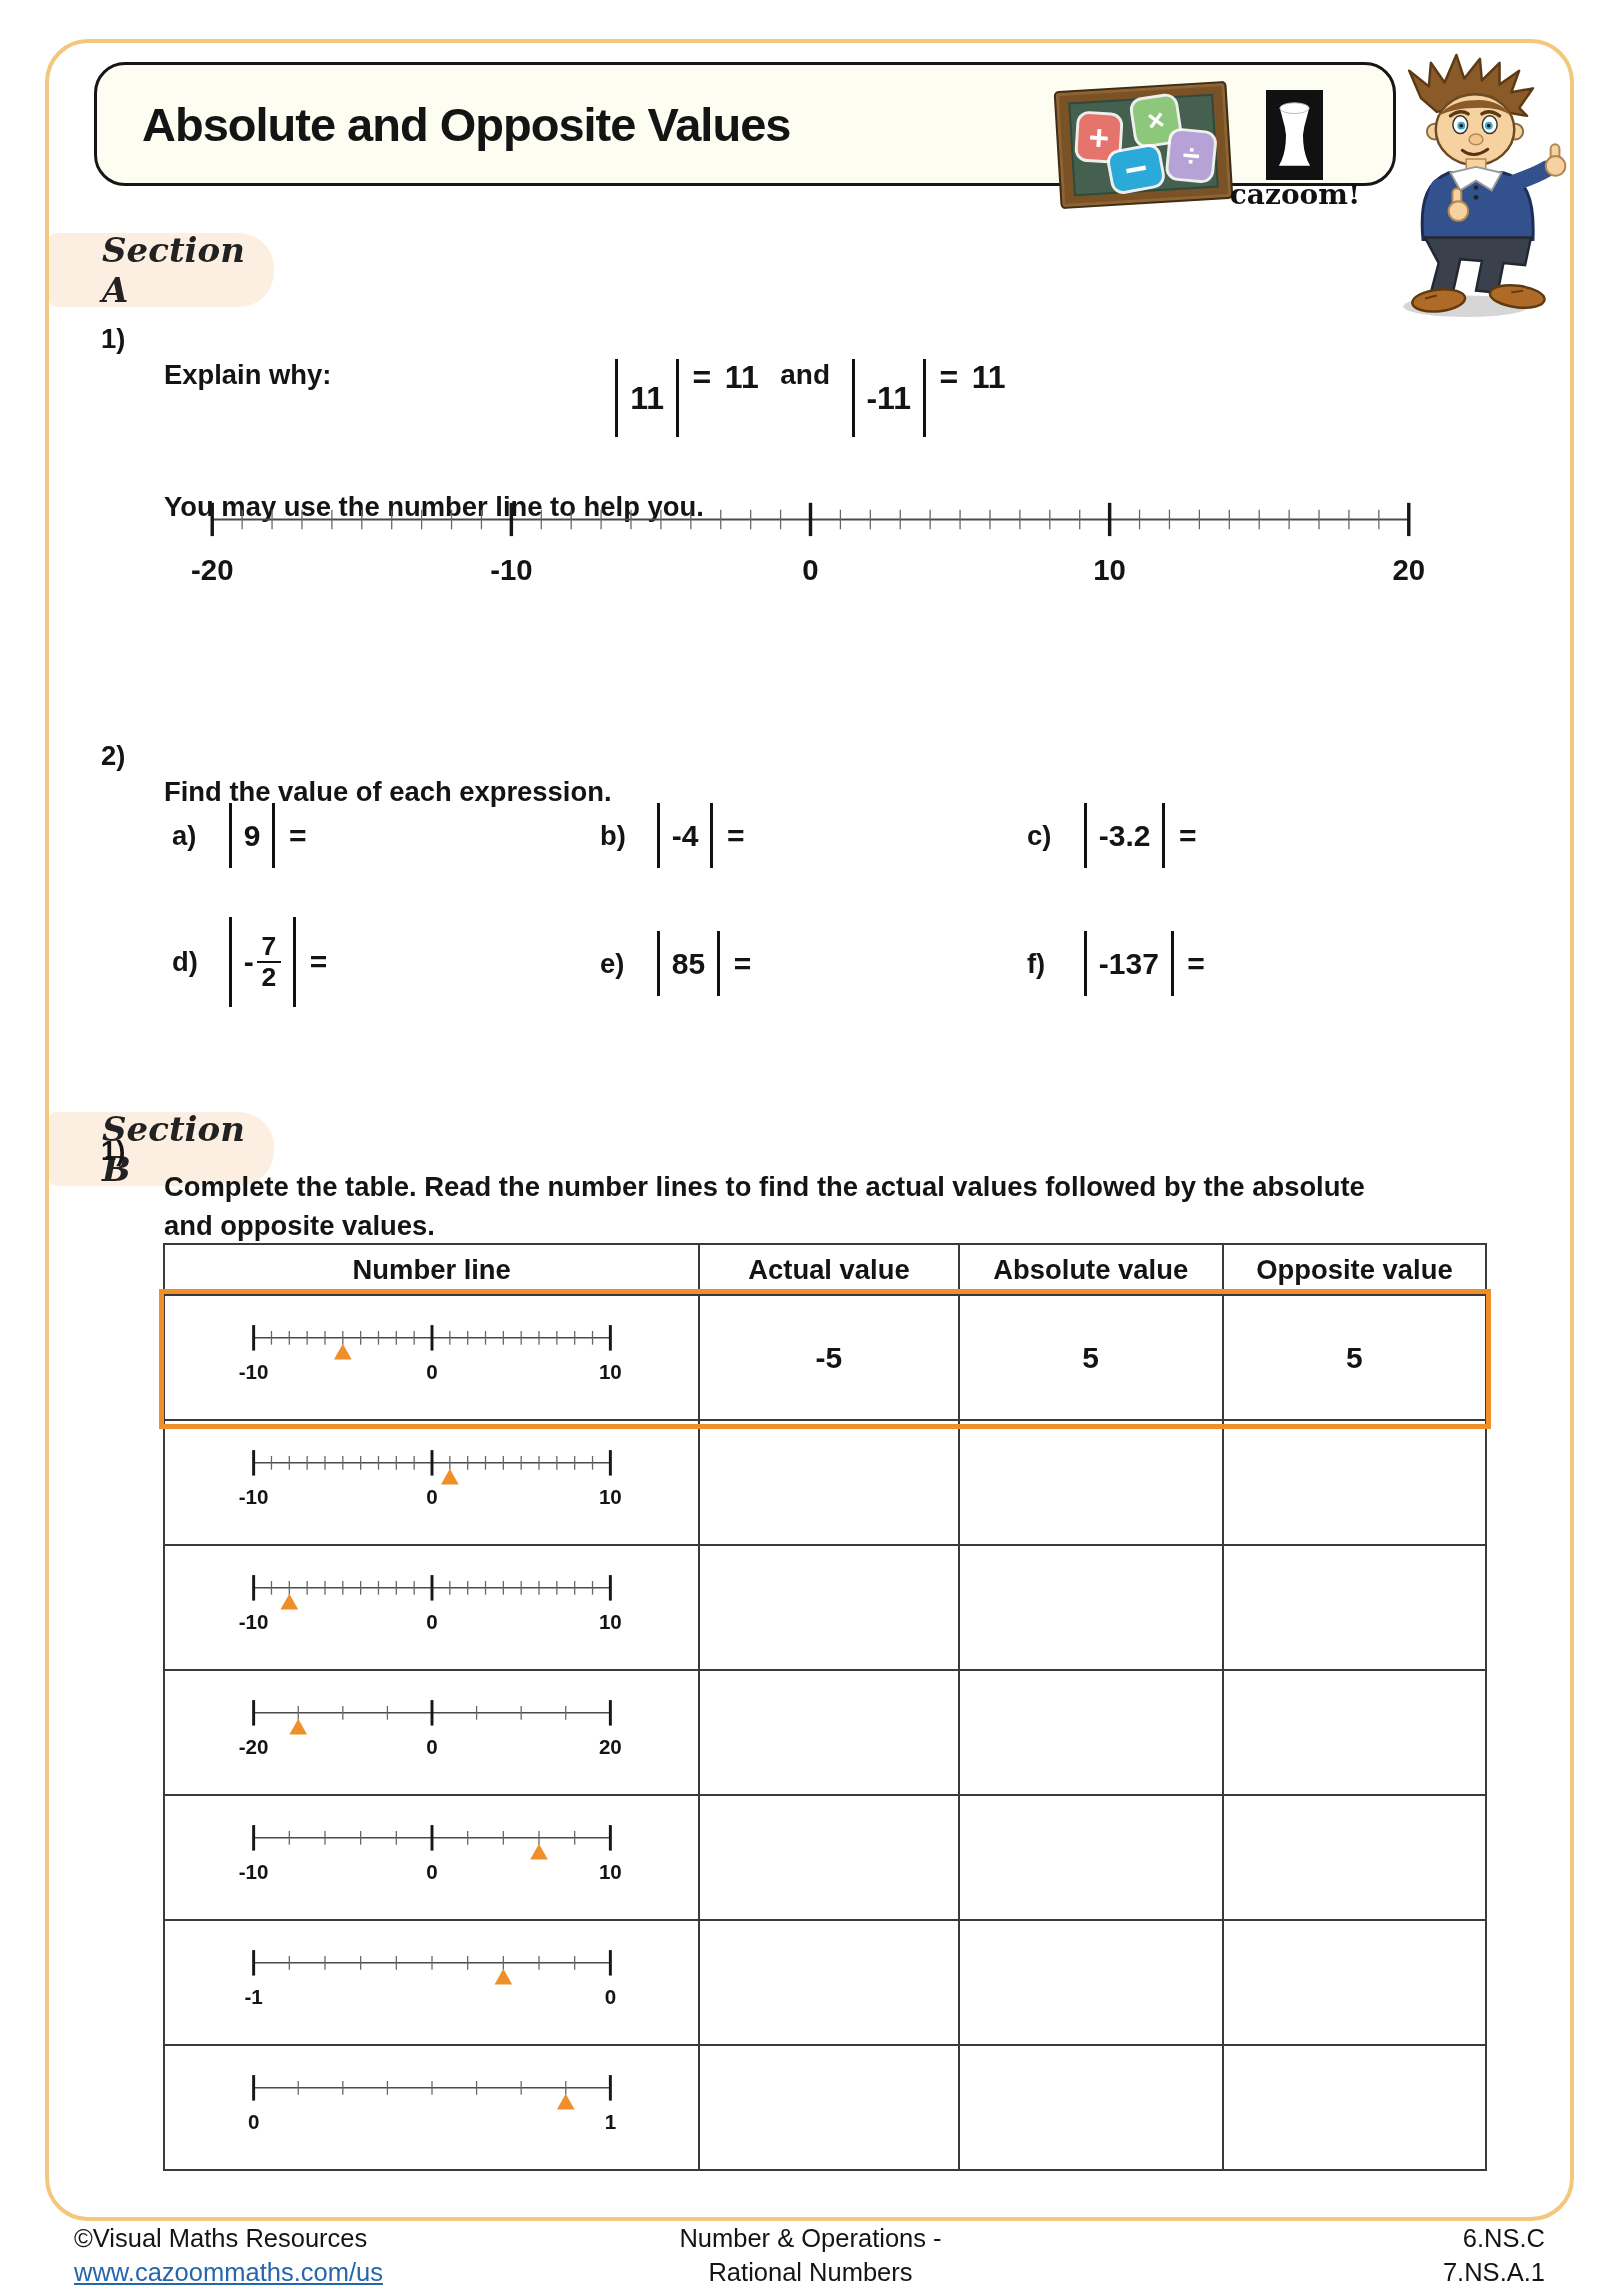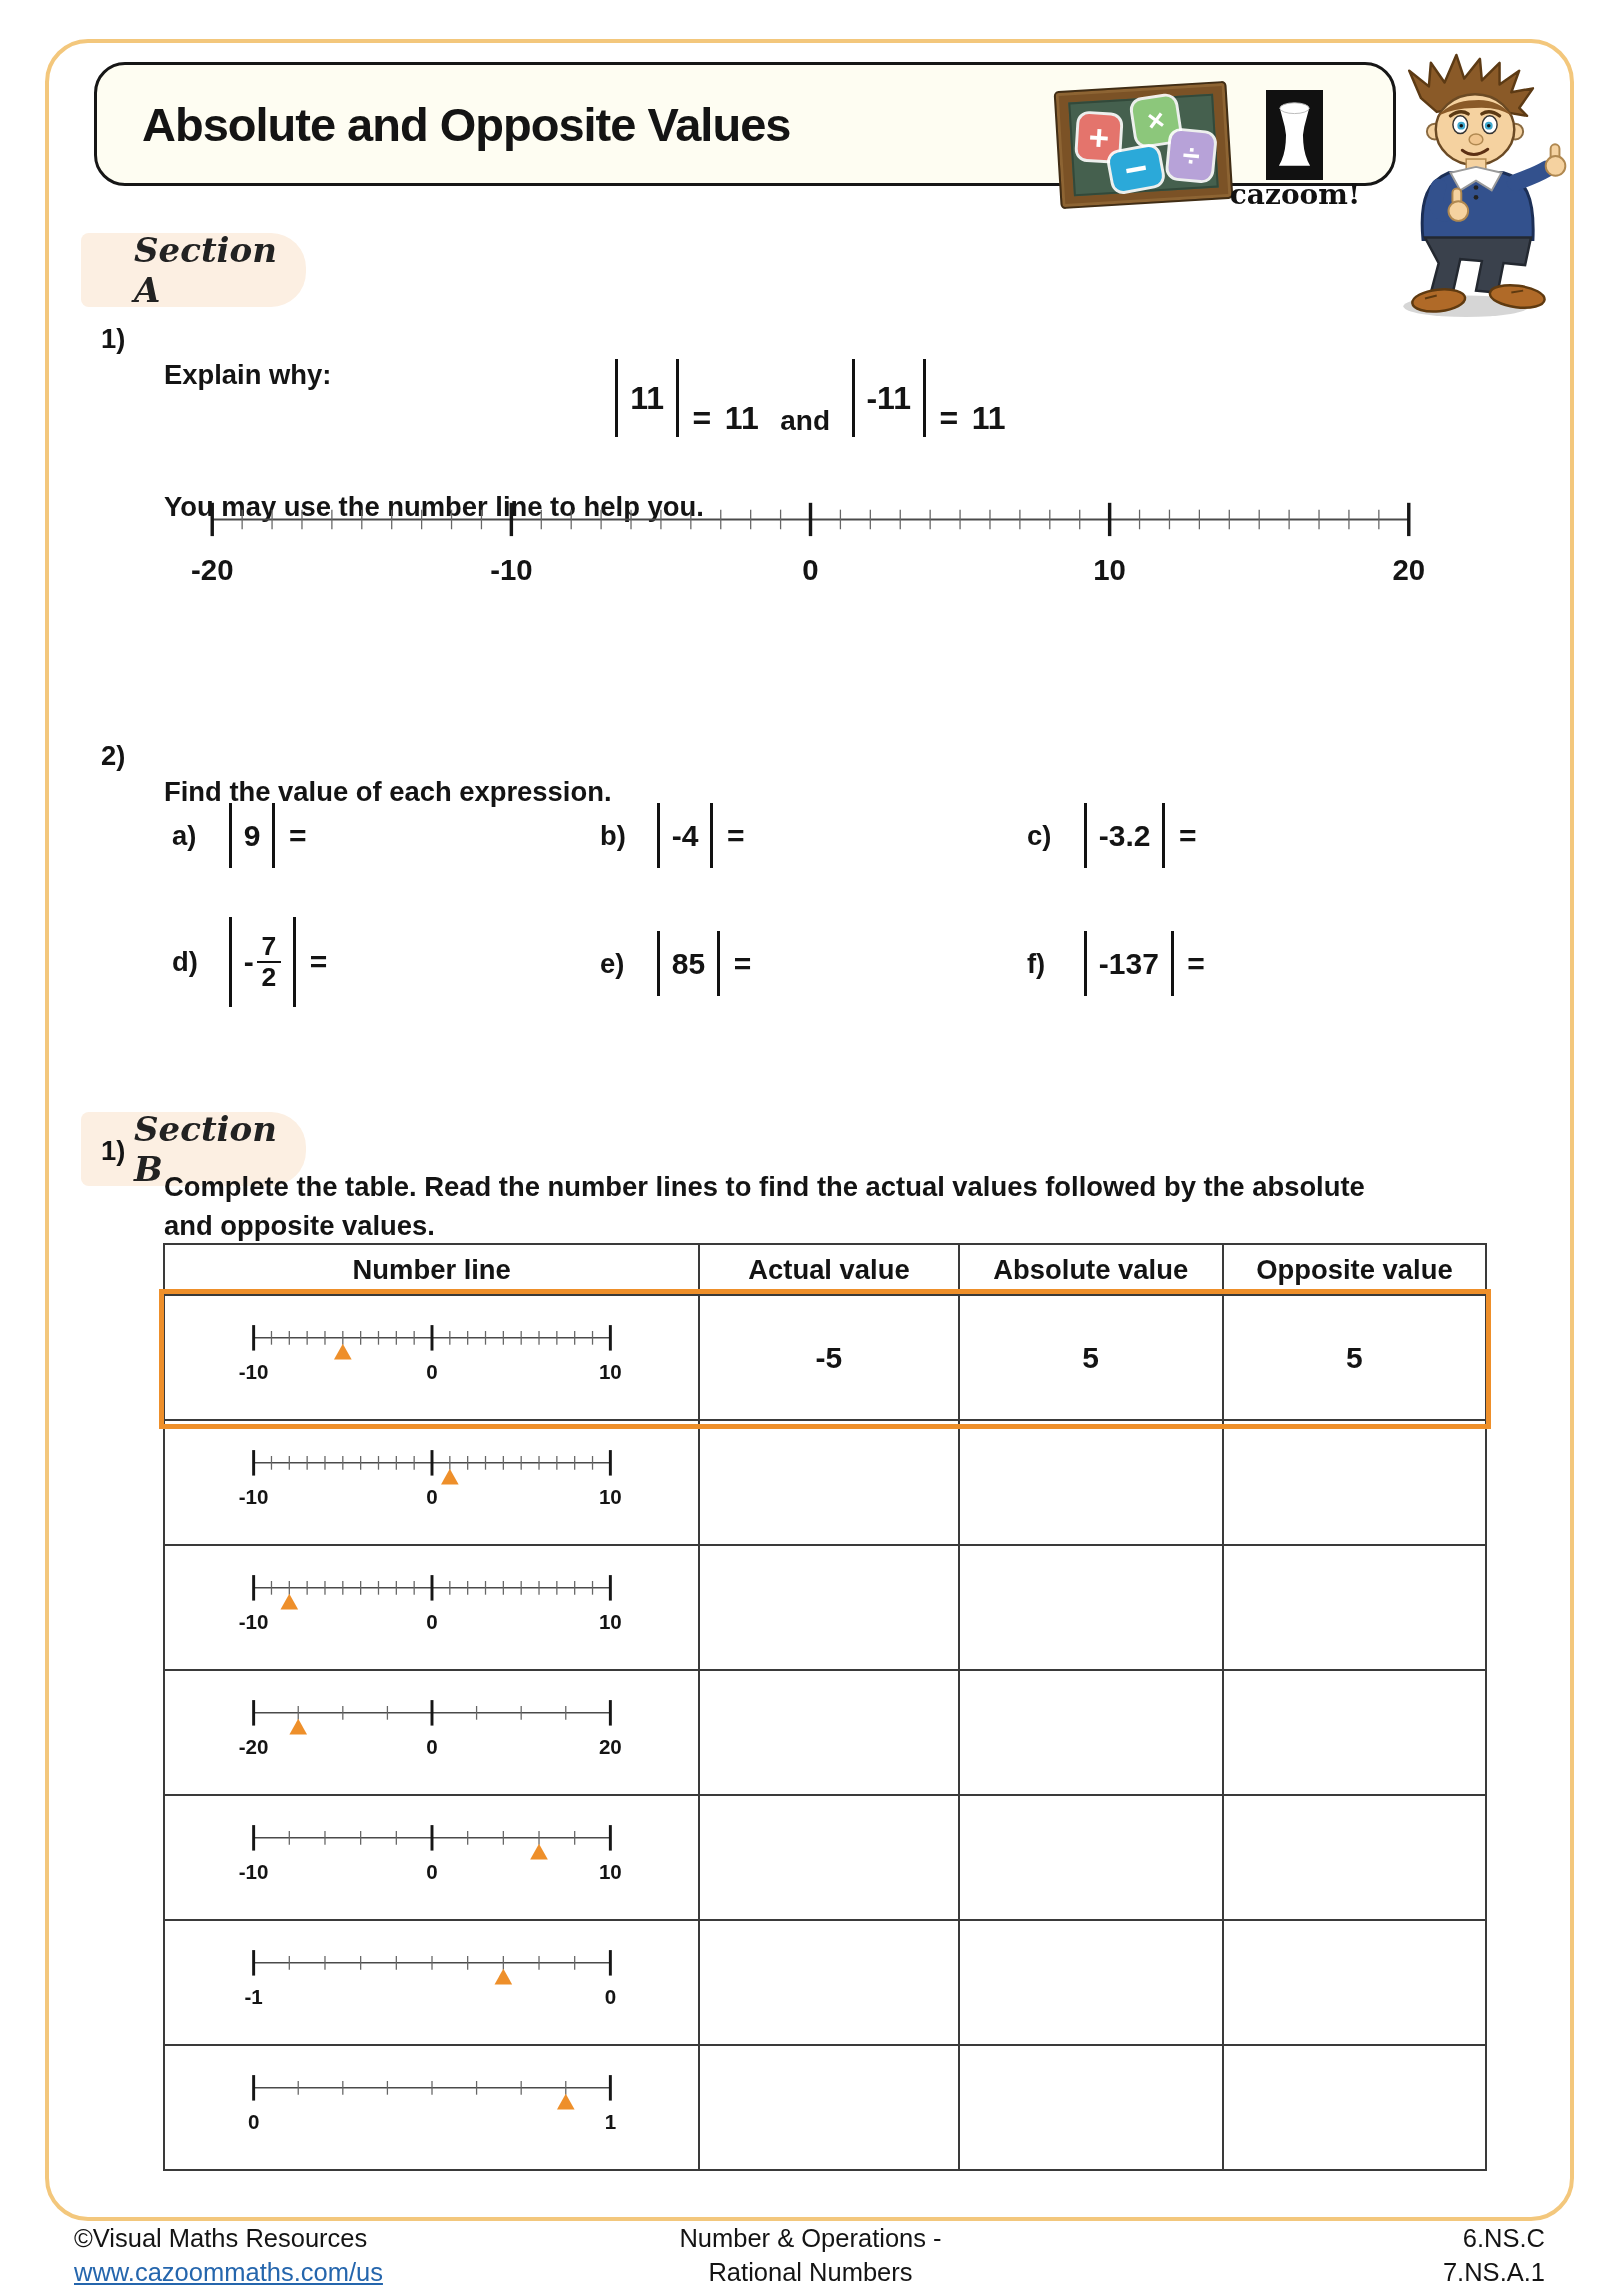--- a/index.html
+++ b/index.html
@@ -25,26 +25,26 @@
   .tile-div{left:96px;top:35px;width:43px;height:47px;background:#b7a2d8;transform:rotate(9deg);font-size:31px;}
   .logo-box{position:absolute;left:1266px;top:90px;width:57px;height:90px;background:#111;
         display:flex;align-items:center;justify-content:center;}
   .logo-text{position:absolute;left:1208px;top:178px;width:174px;text-align:center;
         font-family:"DejaVu Serif",serif;font-weight:bold;font-size:28px;color:#111;}
   .mascot{position:absolute;left:1368px;top:53px;width:216px;height:270px;}
   
   .section-label{position:absolute;left:49px;width:225px;height:74px;background:#fcefe2;
         border-radius:7.8px 35px 35px 7.8px;display:flex;align-items:center;padding-left:53px;
         box-sizing:border-box;font-family:"DejaVu Serif",serif;font-weight:bold;
-        font-style:italic;font-size:34px;color:#222;margin-left:32px;}
+        font-style:italic;font-size:34px;color:#222;}
   
   .qnum{position:absolute;font-size:27.4px;font-weight:bold;}
   .qtext{position:absolute;font-size:27.4px;font-weight:bold;line-height:39px;margin-top:32px;}
   .eq-row{position:absolute;left:0;right:0;top:359px;display:flex;justify-content:center;
-        align-items:flex-end;font-size:32px;font-weight:bold;}
+        align-items:flex-start;font-size:32px;font-weight:bold;}
   .abs{display:inline-flex;align-items:center;border-left:3.4px solid #111;
         border-right:3.4px solid #111;padding:0 11.8px;}
   .h80{height:78px;} .h66{height:65px;} .h92{height:90px;}
   .eq-part{margin-left:13.7px;}
   .conj{margin:0 21.6px;font-size:28px;}
   .nl-wrap{position:absolute;}
   .q2item{position:absolute;display:flex;align-items:center;font-size:30px;font-weight:bold;}
   .q2label{width:57px;font-size:27.4px;}
   .eqsign{margin-left:13.7px;}
   .frac{display:inline-flex;flex-direction:column;align-items:center;line-height:1.1;font-size:26.5px;}

